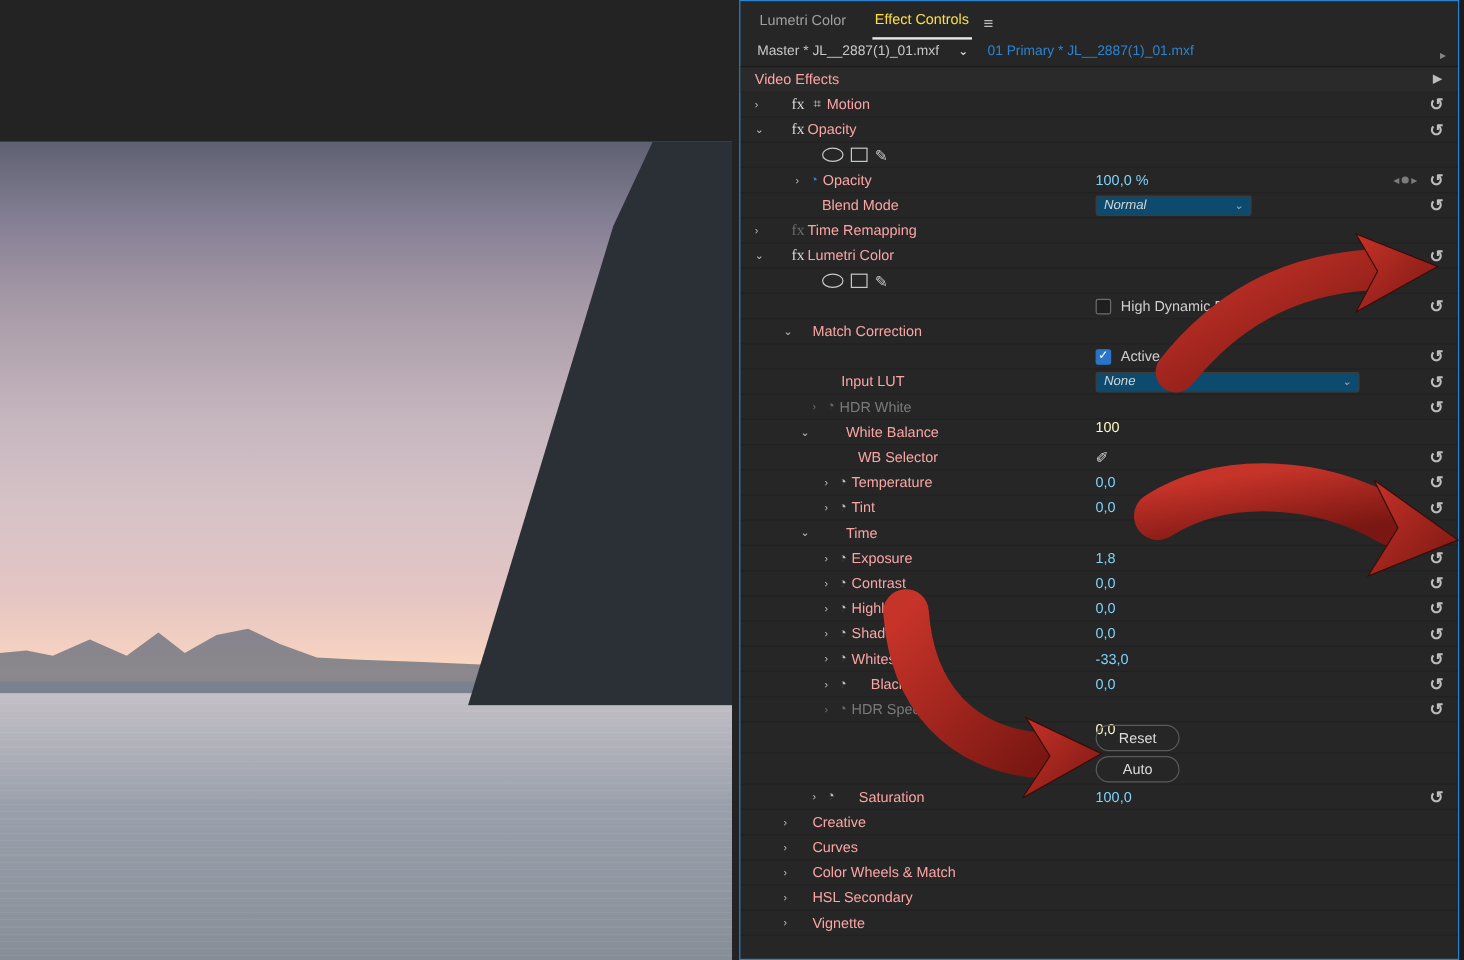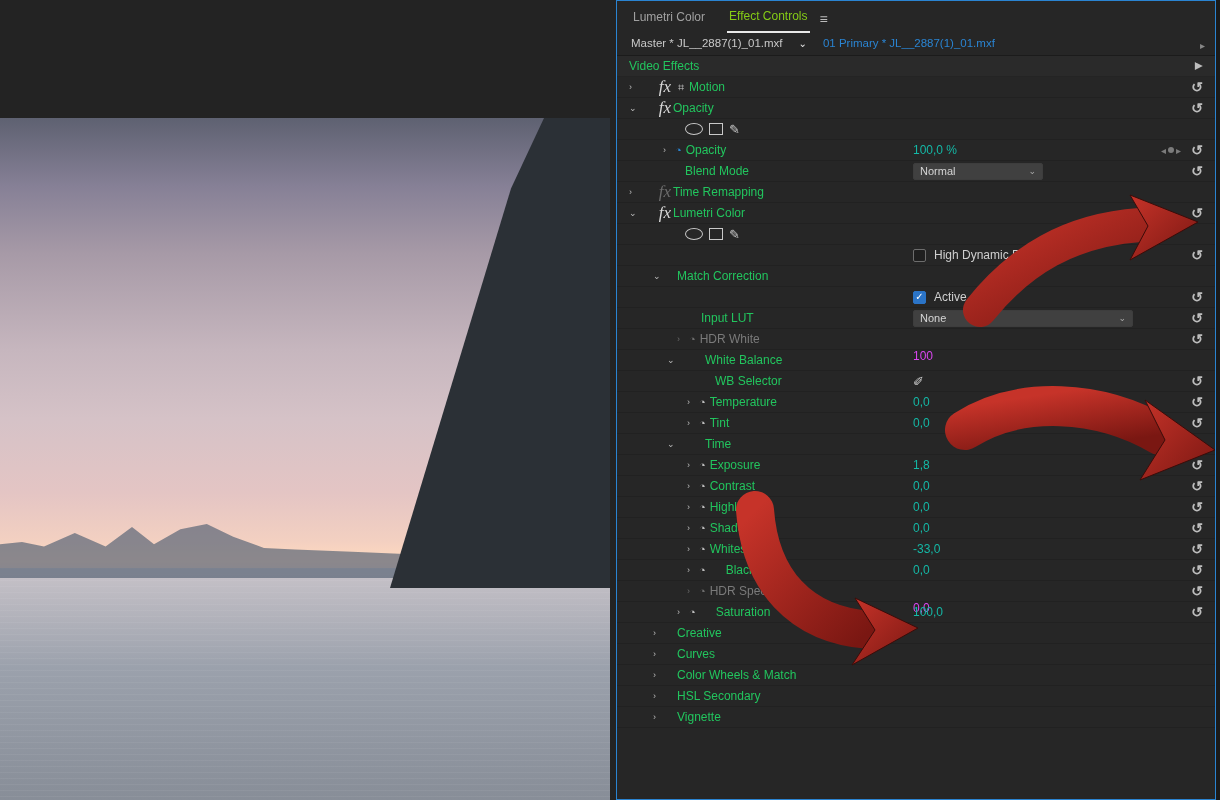--- a/index.html
+++ b/index.html
@@ -73,21 +73,21 @@
   }
 
   .tab-row {
     display: flex; align-items: center;
     gap: 20px;
     padding: 6px 14px 0 14px;
     height: 30px;
     font-size: 12px;
   }
   .tab-row .tab { color: #a0a0a0; padding: 4px 2px 8px 2px; cursor:pointer;}
-  .tab-row .tab.active { color:#84cc16; border-bottom: 2px solid #e8e8e8;}
+  .tab-row .tab.active { color:#fde047; border-bottom: 2px solid #e8e8e8;}
   .tab-row .menuicon { color:#bbb; font-size:14px; margin-left:-10px;}
 
   .breadcrumb {
     display:flex; align-items:center; gap:16px;
     padding: 6px 14px;
     font-size: 11.5px;
     border-bottom: 1px solid #1b1b1b;
     position:relative;
   }
   .breadcrumb .master{color:#c8c8c8;}
@@ -103,40 +103,40 @@
     padding: 0 10px 0 12px;
     font-size: 12px;
     border-bottom: 1px solid rgba(0,0,0,.12);
     position:relative;
   }
   .row.section{ background:#2a2a2a; color:#d0d0d0;}
   .row .twisty{ width:12px; color:#bdbdbd; font-size:9px; padding-right:4px;}
   .row .indent{ display:inline-block;}
   .row .ind1{width:16px;} .row .ind3{width:56px;}
   .row .ind4{width:72px;} .row .ind5{width:86px;}
-  .row .fx{font-family:Georgia,serif;font-style:italic;font-size:17px;color:#d8d8d8;width:16px;text-align:center;}
+  .row .fx{font-family:Georgia,serif;font-size:13px;color:#d8d8d8;width:16px;text-align:center;}
   .row .fx.off{color:#6b6b6b;}
   .row .iconbox{width:16px;text-align:center;color:#c8c8c8;font-size:11px;}
-  .row .label{color:#22c55e;}
+  .row .label{color:#fca5a5;}
   .row .label.dim{color:#7a7a7a;}
   .row .stop{font-size:11px;color:#bdbdbd;}
 
   .row .right-cluster{ margin-left:auto; display:flex; align-items:center; gap:4px;}
   .reset-icon{ color:#bdbdbd; font-size:14px; font-weight:bold; padding:0 2px; cursor:pointer;}
-  .val{ position:absolute; left:296px; color:#14b8a6; font-size:12px; }
-  .val.dim{ color:#d946ef;margin-top:34px; }
+  .val{ position:absolute; left:296px; color:#7dd3fc; font-size:12px; }
+  .val.dim{ color:#fef9c3;margin-top:34px; }
   .keydots{ position:absolute; right:34px; display:flex; gap:2px; align-items:center;color:#7c7c7c;font-size:10px;}
   .keydots .d{width:6px;height:6px;border-radius:50%;background:#7c7c7c;}
 
   .dropdown{
     position:absolute; left:296px;
     width:130px; height:17px;
-    background:#404040; border:1px solid #3d3d3d; border-radius:2px;
+    background:#0c4a6e; border:1px solid #3d3d3d; border-radius:2px;
     color:#d5d5d5; font-size:11px; padding:0 6px;
-    display:flex; align-items:center; justify-content:space-between;
+    display:flex; align-items:center; justify-content:space-between;font-style:italic;
   }
   .dropdown.wide{width:220px;}
   .dropdown .dc{font-size:9px;color:#aaa;}
 
   .chk{
     width:13px;height:13px;border:1px solid #6d6d6d;border-radius:2px;
     display:inline-flex;align-items:center;justify-content:center;
     background:#1f1f1f;
   }
   .chk.on{background:#2b74c7;border-color:#2b74c7;}
@@ -432,20 +432,26 @@
       <span class="indent" style="width:58px"></span>
         <span class="twisty" style="color:#6d6d6d">›</span>
       <span class="stop" style="color:#6d6d6d">◔</span>
       <span class="label dim" style="margin-left:4px">HDR Specular</span>
       <span class="val dim">0,0</span>
       <span class="right-cluster">
           <span class="reset-icon">↺</span>
         </span>
     </div>
 
+    <div class="row btn-row">
+      <span class="btn">Reset</span>
+    </div>
+    <div class="row btn-row">
+      <span class="btn">Auto</span>
+    </div>
 
     <div class="row">
       <span class="indent" style="width:48px"></span>
         <span class="twisty">›</span>
       <span class="stop">◔</span>
       <span class="label" style="margin-left:20px">Saturation</span>
       <span class="val">100,0</span>
       <span class="right-cluster">
           <span class="reset-icon">↺</span>
         </span>

